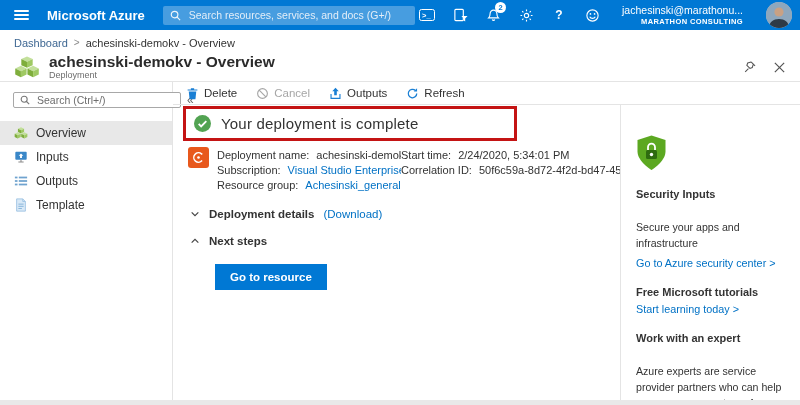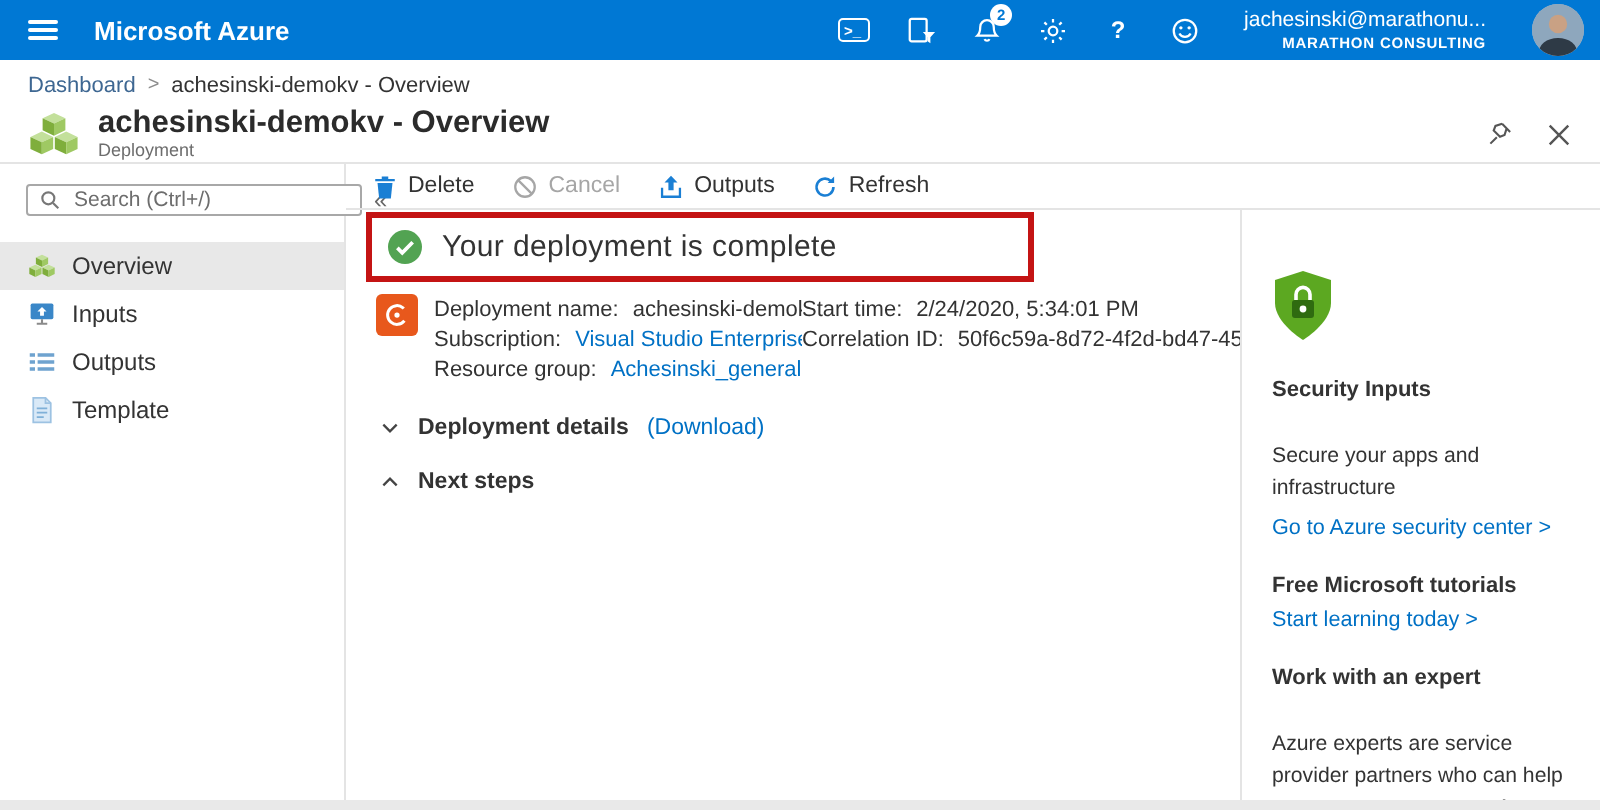--- a/index.html
+++ b/index.html
@@ -110,20 +110,29 @@
 <div class="screen">
 
   <div class="topbar">
     <div class="hamburger">
       <span></span>
         <span></span>
         <span></span>
     </div>
     <div class="brand">Microsoft Azure</div>
 
+    <div class="global-search">
+      <span style="display:flex;">
+        <svg width="11" height="11" viewBox="0 0 12 12">
+            <circle cx="5" cy="5" r="3.6" fill="none" stroke="#eef5fb" stroke-width="1.3"></circle>
+            <path d="M7.8 7.8 L11 11" stroke="#eef5fb" stroke-width="1.3"></path>
+          </svg>
+      </span>
+      <input type="text" placeholder="Search resources, services, and docs (G+/)" style="">
+    </div>
 
     <div class="topbar-right">
       <div class="tb-icon">
         <div class="shell-glyph">&gt;_</div>
       </div>
       <div class="tb-icon">
         <svg width="15" height="15" viewBox="0 0 16 16">
             <rect x="2" y="1.5" width="9" height="12" rx="1" fill="none" stroke="#fff" stroke-width="1.2"></rect>
             <path d="M9 8.5h6.5L13 11.3v3.2l-1.5-1.1v-2.1z" fill="#fff"></path>
           </svg>
@@ -386,20 +395,21 @@
 
           <div class="section-row">
             <span style="display:flex;">
               <svg width="10" height="10" viewBox="0 0 12 12">
                   <path d="M2 8 6 4 10 8" fill="none" stroke="#444" stroke-width="1.4"></path>
                 </svg>
             </span>
             <span class="section-title">Next steps</span>
           </div>
 
+          <button class="go-btn">Go to resource</button>
         </div>
 
         <div class="aside">
           <div class="shield-wrap">
             <svg width="31" height="36" viewBox="0 0 30 36">
                 <path d="M15 .5 29 5v11.5C29 26.5 15 35 15 35S1 26.5 1 16.5V5z" fill="#5ca821"></path>
                 <path d="M11.5 15v-2.8a3.5 3.5 0 0 1 7 0V15" fill="none" stroke="#fff" stroke-width="1.8"></path>
                 <rect x="9.5" y="15" width="11" height="9" rx="1.5" fill="#2f6b10"></rect>
                 <circle cx="15" cy="19.5" r="1.7" fill="#fff"></circle>
               </svg>

